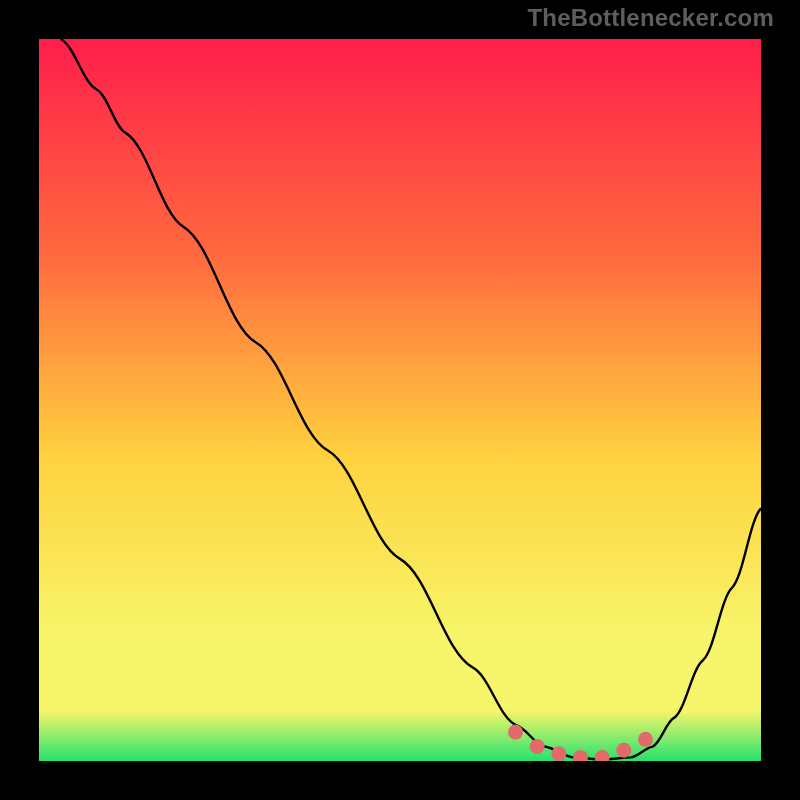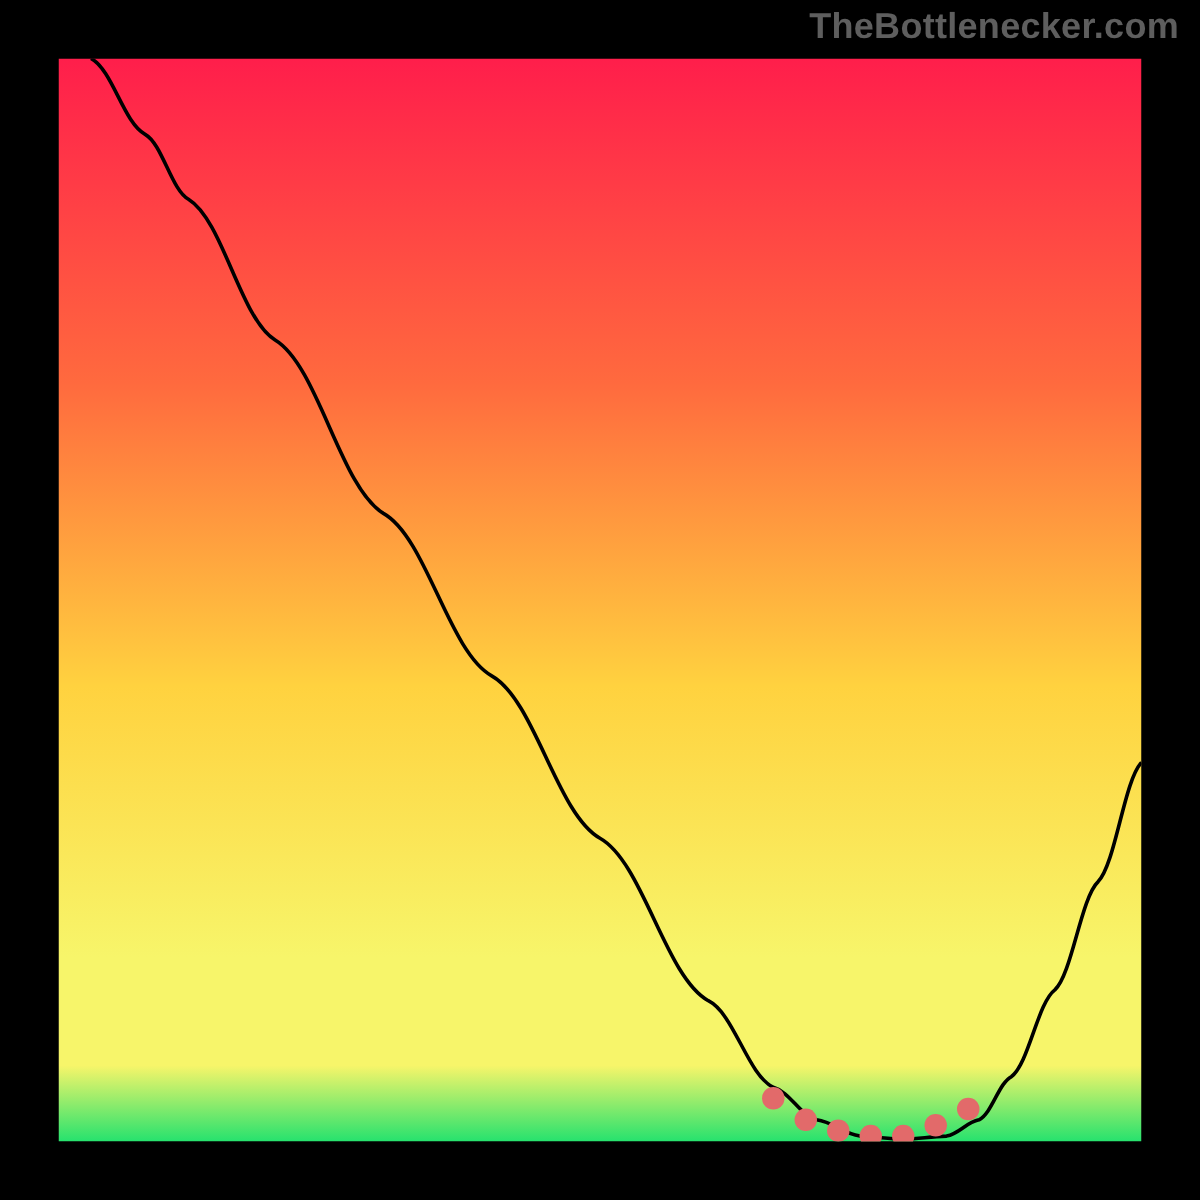--- a/index.html
+++ b/index.html
@@ -13,21 +13,21 @@
   }
   .frame {
     position: relative;
     width: 800px;
     height: 800px;
     background: #000;
   }
   .watermark {
     position: absolute;
     top: 4px;
-    right: 14px;
+    right: 26px;
     color: #5e5e5e;
     font-size: 24px;
     font-weight: 600;
     letter-spacing: 0.2px;
   }
   .plot-wrap {
     position: absolute;
     left: 39px;
     top: 39px;
     width: 722px;

